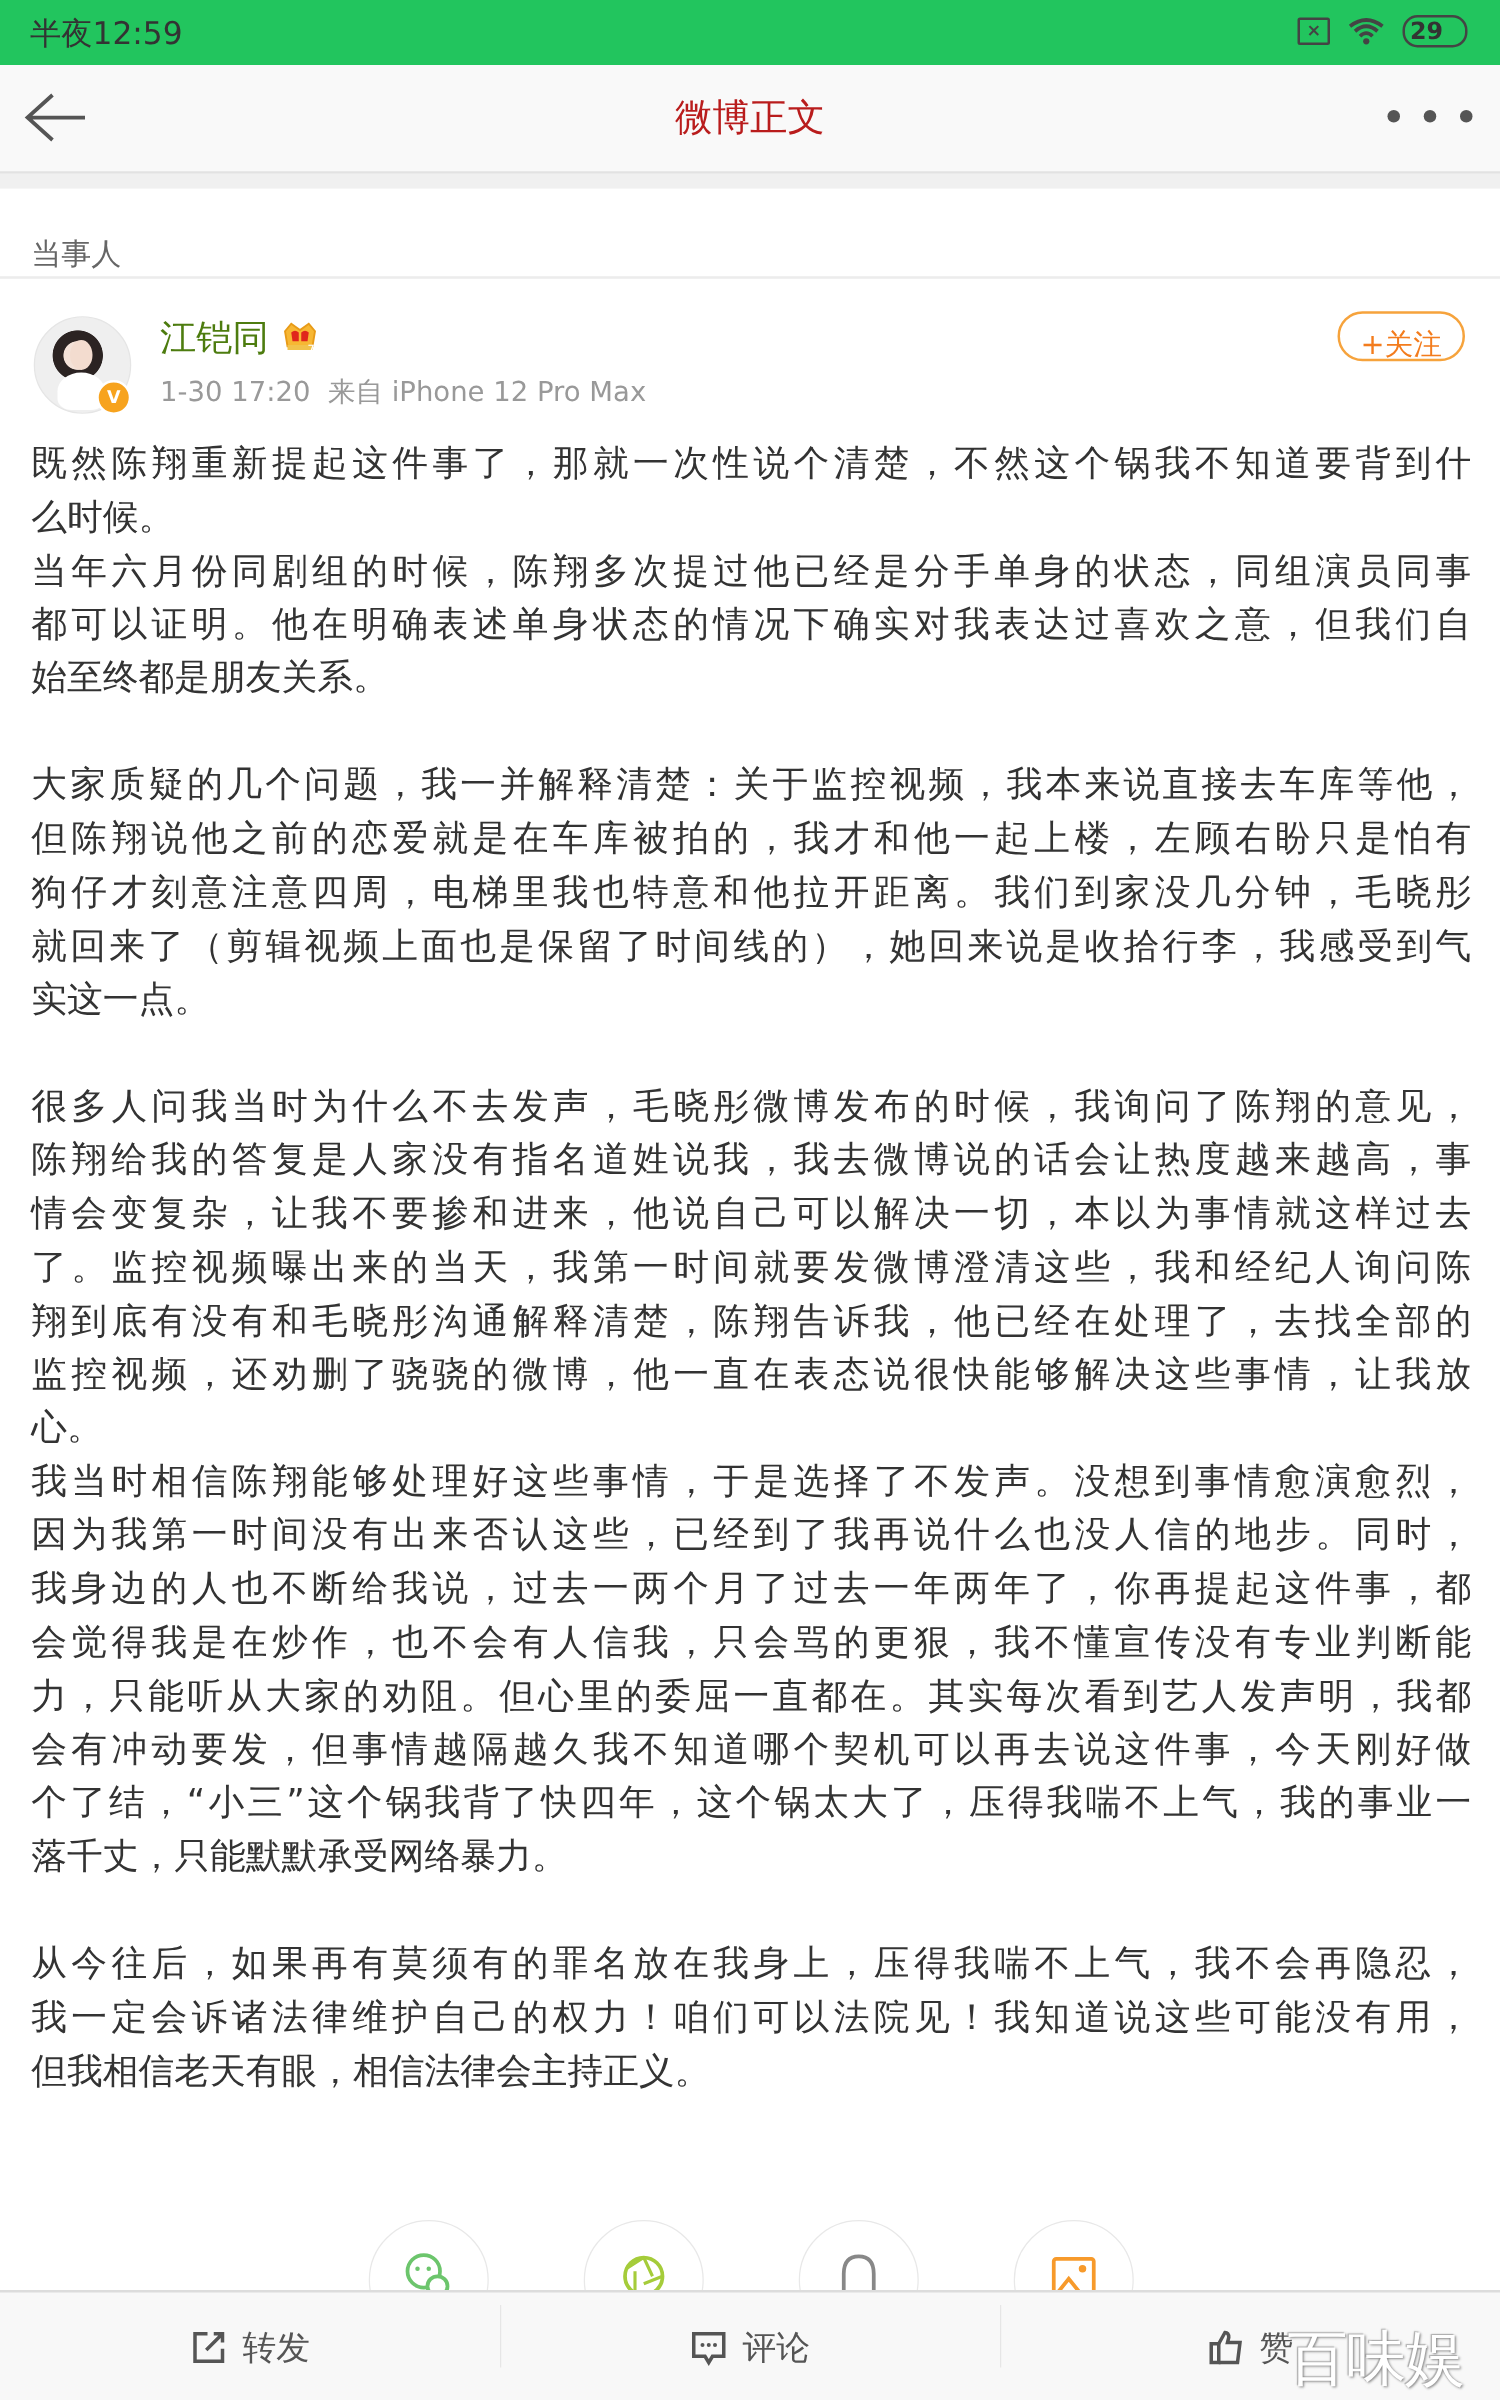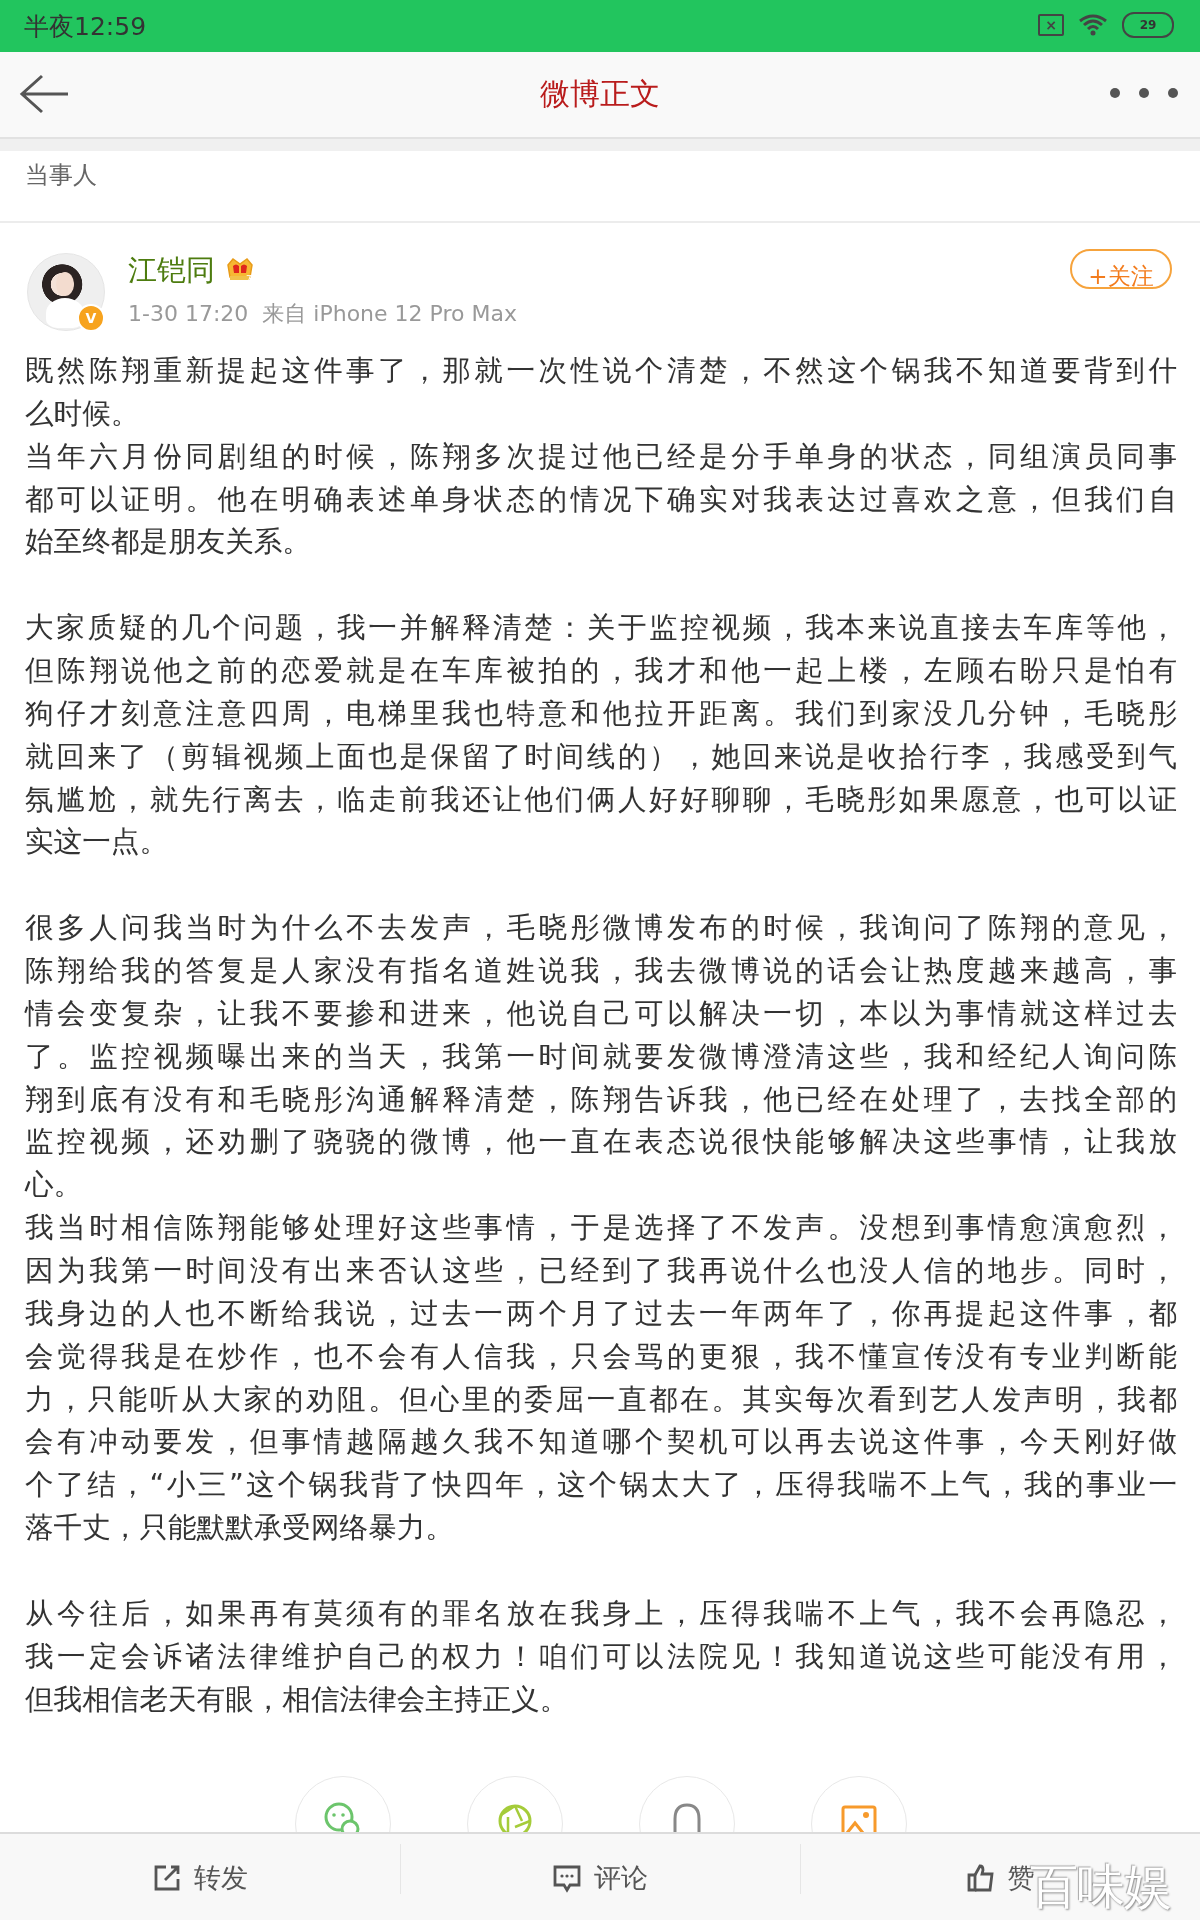--- a/index.html
+++ b/index.html
@@ -3,29 +3,29 @@
 <meta charset="utf-8">
 <style>
   html, body { margin:0; padding:0; }
   body { width:1200px; height:1920px; position:relative; overflow:hidden; background:#ffffff;
          font-family:"DejaVu Sans", "Liberation Sans", sans-serif; color:#333333; }
   .statusbar { position:absolute; left:0; top:0; width:1200px; height:52px; background:#22c55e; }
   .status-time { position:absolute; left:24px; top:10px; font-size:25px; color:#333; }
   .status-icons { position:absolute; right:26px; top:12px; display:flex; align-items:center; gap:14px; }
   .sim { width:22px; height:18px; border:2px solid #444; border-radius:2px 2px 2px 2px; position:relative; font-size:14px; line-height:18px; text-align:center; color:#444; font-weight:bold; }
   .wifi { width:30px; height:24px; }
-  .battery { min-width:40px; height:22px; border:2px solid #444; border-radius:12px; font-size:12px; font-weight:bold; line-height:22px; text-align:center; color:#333; padding:0 4px; }
+  .battery { min-width:40px; height:22px; border:2px solid #444; border-radius:12px; font-size:19px; font-weight:bold; line-height:22px; color:#333; padding:0 4px; }
   .header { position:absolute; left:0; top:52px; width:1200px; height:85px; background:#f9f9f9; border-bottom:2px solid #e2e2e2; }
   .back { position:absolute; left:18px; top:20px; width:52px; height:44px; cursor:pointer; }
   .title { position:absolute; left:0; right:0; top:22px; text-align:center; font-size:30px; color:#b91c1c; }
   .more { position:absolute; right:22px; top:36px; display:flex; gap:19px; cursor:pointer; }
   .more span { width:10px; height:10px; border-radius:50%; background:#555; display:block; }
   .gap-band { position:absolute; left:0; top:139px; width:1200px; height:12px; background:#f0f0f0; }
   .section-label { position:absolute; left:0; top:151px; width:1200px; height:70px; background:#fff; border-bottom:2px solid #ececec; }
-  .section-label span { position:absolute; left:25px; top:8px; font-size:24px; color:#666; }
+  .section-label span { position:absolute; left:25px; top:36px; font-size:24px; color:#666; }
   .post-head { position:absolute; left:0; top:223px; width:1200px; height:120px; }
   .avatar { position:absolute; left:27px; top:30px; width:76px; height:76px; border-radius:50%;
             background:radial-gradient(circle at 45% 40%, #f4e2d8 0 18%, #2b2322 19% 32%, #efefef 33% 100%); border:1px solid #e5e5e5; }
   .avatar-face { position:absolute; left:28px; top:18px; width:18px; height:24px; border-radius:50%; background:#f3dccf; }
   .avatar-body { position:absolute; left:18px; top:44px; width:38px; height:30px; border-radius:50% 50% 30% 30%; background:#ffffff; }
   .vbadge { position:absolute; left:77px; top:81px; width:24px; height:24px; border-radius:50%; background:#f7a31e; border:2px solid #fff; color:#fff; font-size:14px; font-weight:bold; text-align:center; line-height:24px; }
   .name { position:absolute; left:128px; top:28px; font-size:29px; color:#4d7c0f; cursor:pointer; }
   .crown { position:absolute; left:225px; top:32px; width:30px; height:28px; }
   .meta { position:absolute; left:128px; top:76px; font-size:22px; color:#999; }
   .meta .source { margin-left:14px;margin-top:13px; }
@@ -102,21 +102,20 @@
   <span class="line">既然陈翔重新提起这件事了，那就一次性说个清楚，不然这个锅我不知道要背到什</span>
   <span class="line last">么时候。</span>
   <span class="line">当年六月份同剧组的时候，陈翔多次提过他已经是分手单身的状态，同组演员同事</span>
   <span class="line">都可以证明。他在明确表述单身状态的情况下确实对我表达过喜欢之意，但我们自</span>
   <span class="line last">始至终都是朋友关系。</span>
   <span class="blank"></span>
   <span class="line">大家质疑的几个问题，我一并解释清楚：关于监控视频，我本来说直接去车库等他，</span>
   <span class="line">但陈翔说他之前的恋爱就是在车库被拍的，我才和他一起上楼，左顾右盼只是怕有</span>
   <span class="line">狗仔才刻意注意四周，电梯里我也特意和他拉开距离。我们到家没几分钟，毛晓彤</span>
   <span class="line">就回来了（剪辑视频上面也是保留了时间线的），她回来说是收拾行李，我感受到气</span>
-  <span class="line">氛尴尬，就先行离去，临走前我还让他们俩人好好聊聊，毛晓彤如果愿意，也可以证</span>
   <span class="line last">实这一点。</span>
   <span class="blank"></span>
   <span class="line">很多人问我当时为什么不去发声，毛晓彤微博发布的时候，我询问了陈翔的意见，</span>
   <span class="line">陈翔给我的答复是人家没有指名道姓说我，我去微博说的话会让热度越来越高，事</span>
   <span class="line">情会变复杂，让我不要掺和进来，他说自己可以解决一切，本以为事情就这样过去</span>
   <span class="line">了。监控视频曝出来的当天，我第一时间就要发微博澄清这些，我和经纪人询问陈</span>
   <span class="line">翔到底有没有和毛晓彤沟通解释清楚，陈翔告诉我，他已经在处理了，去找全部的</span>
   <span class="line">监控视频，还劝删了骁骁的微博，他一直在表态说很快能够解决这些事情，让我放</span>
   <span class="line last">心。</span>
   <span class="line">我当时相信陈翔能够处理好这些事情，于是选择了不发声。没想到事情愈演愈烈，</span>

